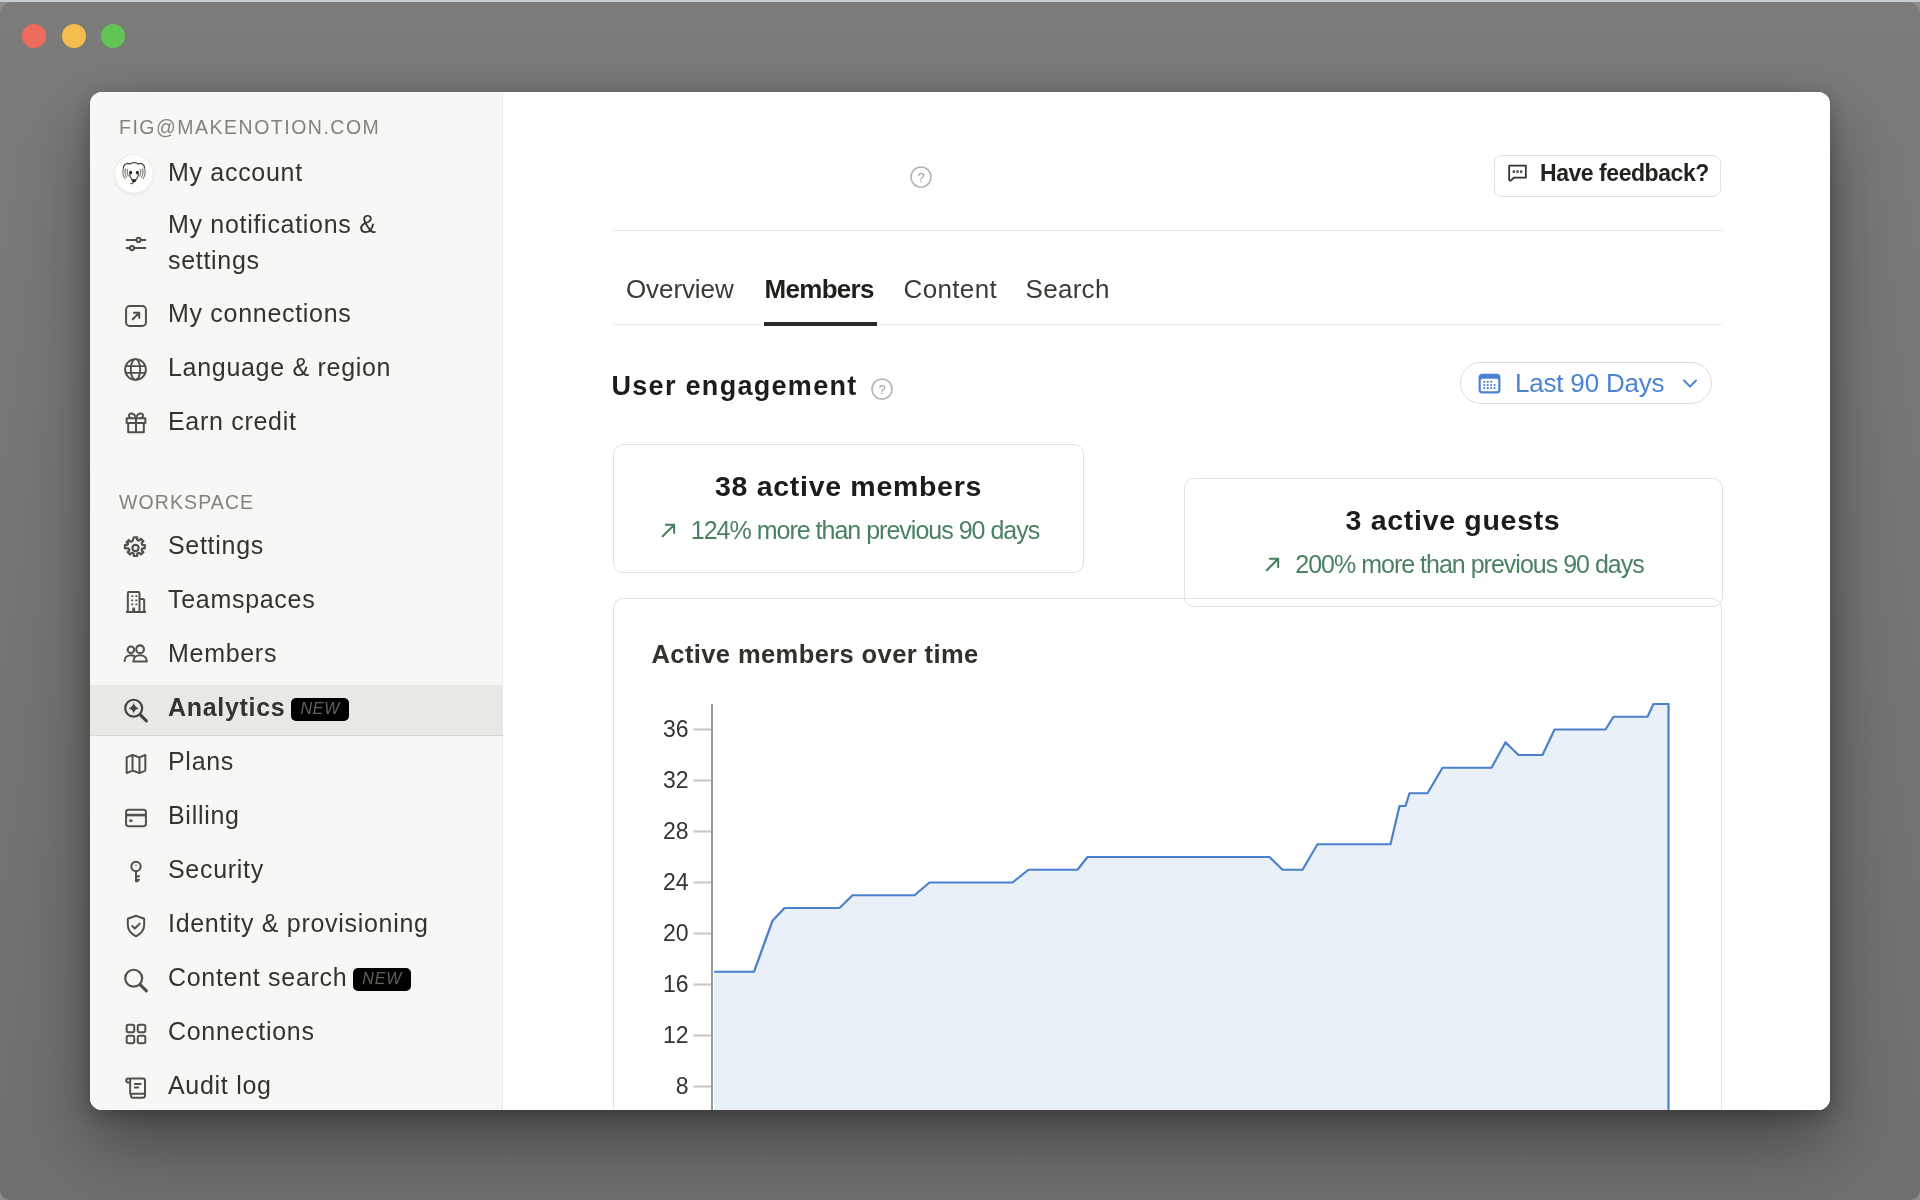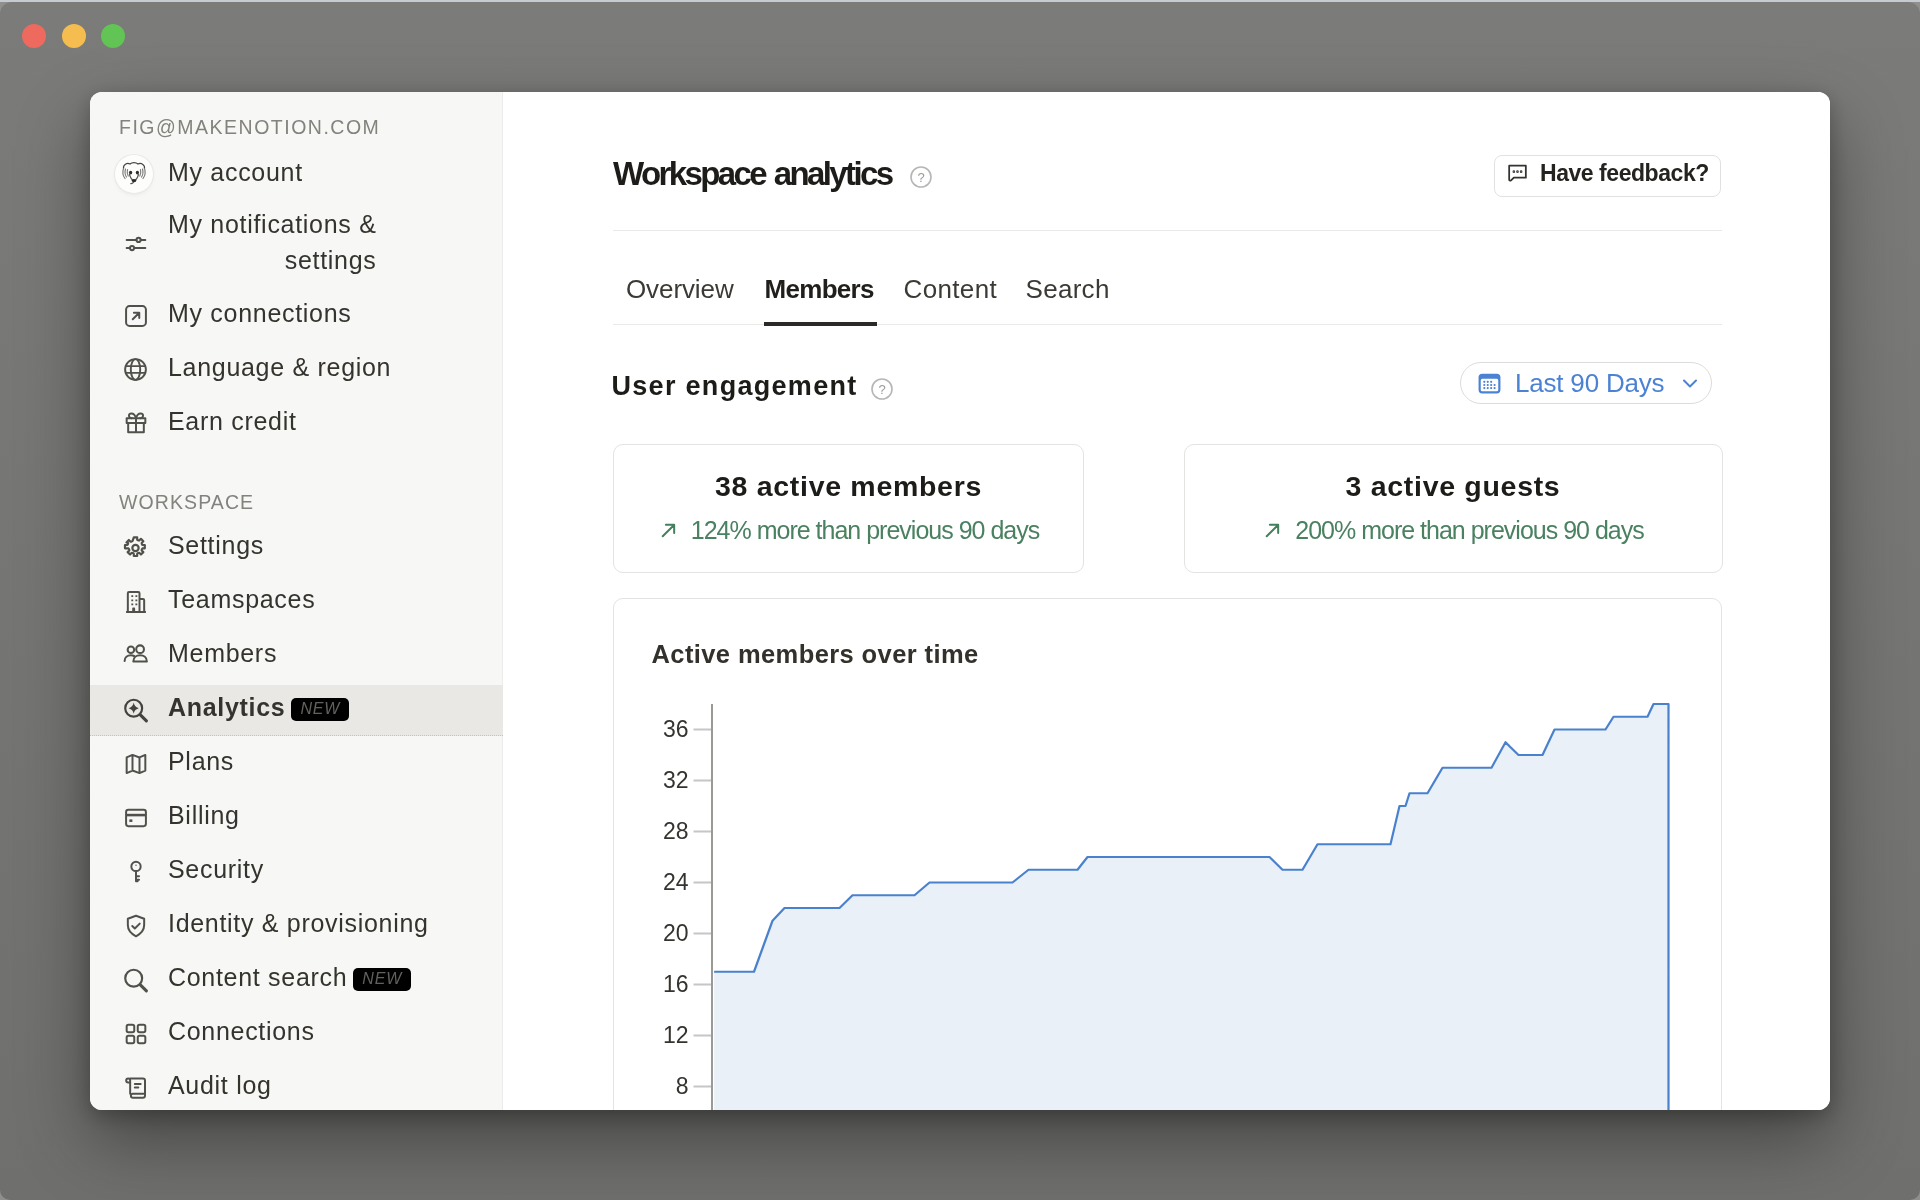--- a/index.html
+++ b/index.html
@@ -6,21 +6,21 @@
 html,body { width:1920px; height:1200px; overflow:hidden; }
 body { font-family:"Liberation Sans", sans-serif; background:#8f8f8d; position:relative; }
 .topstrip { position:absolute; left:0; top:0; width:1920px; height:2px; background:#c4cbd1; }
 .desk { position:absolute; left:0; top:2px; width:1920px; height:1198px; background:linear-gradient(#7b7b79, #6f6f6d); border-radius:12px 12px 10px 10px; }
 .tl { position:absolute; border-radius:50%; width:24px; height:24px; top:24px; }
 .tl.r { left:22px; background:#ee6a5f; }
 .tl.y { left:62px; background:#f5bd4f; }
 .tl.g { left:101px; background:#61c454; }
 .win { position:absolute; left:90px; top:92px; width:1740px; height:1018px; background:#ffffff; border-radius:12px; transform:translateZ(0); box-shadow:0 30px 70px rgba(0,0,0,0.38), 0 6px 20px rgba(0,0,0,0.25); overflow:hidden; }
 
-.side { position:absolute; left:0; top:0; width:413px; height:1018px; background:#f7f7f5; border-right:1px solid #ececea;text-align:right; }
+.side { position:absolute; left:0; top:0; width:413px; height:1018px; background:#f7f7f5; border-right:1px solid #ececea; }
 .email { position:absolute; left:29px; top:23.5px; font-size:19.5px; letter-spacing:1.5px; color:#83827d; }
 .srow { position:absolute; left:0; width:413px; height:54px; display:flex; align-items:center; }
 .srow .ic { position:absolute; left:31px; width:29px; height:29px; display:flex; align-items:center; justify-content:center; }
 .srow .lbl { position:absolute; left:78px; font-size:25px; letter-spacing:0.7px; color:#35332e; white-space:nowrap; transform:translateY(-2px); }
 .hl { position:absolute; left:0; top:593px; width:413px; height:51px; background:#e9e8e5; border-bottom:1px dotted #c4c3bf; }
 .seclbl { position:absolute; left:29px; top:399px; font-size:19.5px; letter-spacing:1.1px; color:#83827d; }
 .badge { display:inline-block; margin-left:6px; background:#000000; color:#63615c; font-size:16px; letter-spacing:0.8px; font-weight:normal; padding:2px 9px 3px; border-radius:5px; position:relative; top:-2px;font-style:italic; }
 .bold { font-weight:bold; }
 
 .avatar { position:absolute; left:25px; width:38px; height:38px; border-radius:50%; background:#fdfdfc; box-shadow:0 0 0 1px #e9e9e6, 0 2px 4px rgba(0,0,0,0.06); }
@@ -34,21 +34,21 @@
 .fbbtn { position:absolute; left:991px; top:63px; width:227px; height:42px; border:1px solid #e1e1df; border-radius:8px; display:flex; align-items:flex-start; padding-left:10px; padding-top:4px; gap:10px; font-size:23px; letter-spacing:-0.45px; font-weight:bold; color:#24231f; }
 .div1 { position:absolute; left:110px; top:138px; width:1109px; height:1px; background:#e9e9e7; }
 .tab { position:absolute; white-space:nowrap; }
 .div2 { position:absolute; left:110px; top:232px; width:1109px; height:1px; background:#e9e9e7; }
 .tabu { position:absolute; left:261px; top:230px; width:113px; height:4px; background:#2b2a26; }
 .h2 { position:absolute; left:108.5px; top:278.5px; font-size:27px; letter-spacing:1.3px; font-weight:bold; color:#1d1c19; }
 .pill { position:absolute; left:957px; top:270px; width:252px; height:42px; border:1px solid #dcdcda; border-radius:21px; display:flex; align-items:center; padding-left:16px; gap:13px; }
 .pill .ptxt { color:#4b82d3; font-size:26px; letter-spacing:-0.2px; }
 .card { position:absolute; top:352px; height:129px; border:1px solid #e3e3e1; border-radius:10px; text-align:center; }
 .card1 { left:110px; width:471px; }
-.card2 { left:680.5px; width:539px; }
+.card2 { left:680.5px; width:539px;margin-top:34px; }
 .card .big { margin-top:25px; font-size:28.5px; letter-spacing:0.7px; font-weight:bold; color:#1d1c19; }
 .card .grn { margin-top:13px; font-size:25px; letter-spacing:-1.0px; color:#4a8160; display:flex; align-items:center; justify-content:center; gap:12px; }
 .chartcard { position:absolute; left:110px; top:506px; width:1109px; height:560px; border:1px solid #e3e3e1; border-radius:10px; }
 .ctitle { position:absolute; left:37.5px; top:40.5px; font-size:25.5px; letter-spacing:0.4px; font-weight:bold; color:#33312c; }
 </style>
 </head>
 <body>
 <div class="topstrip"></div>
 <div class="desk"></div>
 <div class="tl r"></div>
@@ -235,21 +235,20 @@
             <rect x="13.5" y="4" width="6.5" height="6.5" rx="1.5"></rect>
             <rect x="4" y="13.5" width="6.5" height="6.5" rx="1.5"></rect>
             <rect x="13.5" y="13.5" width="6.5" height="6.5" rx="1.5"></rect>
           </svg>
         </div>
       <div class="lbl">Connections</div>
     </div>
   </div>
 
   <div class="main">
-    <div class="h1">Workspace analytics</div>
     <div class="qicon" style="left:406.5px; top:74px;">
       <svg width="22" height="22" viewBox="0 0 22 22" fill="none">
           <circle cx="11" cy="11" r="10" stroke="#b6b6b3" stroke-width="1.6"></circle>
           <text x="11" y="15.5" text-anchor="middle" font-size="13" fill="#9b9a96" font-family="Liberation Sans">?</text>
         </svg>
     </div>
     <div class="fbbtn">
       <svg width="25" height="25" viewBox="0 0 24 24" fill="none" stroke="#33322e" stroke-width="1.7" stroke-linecap="round" stroke-linejoin="round">
           <path d="M4 5.5h16v11.5H8.5L5.8 19.6c-.7.6-1.8.1-1.8-.9z"></path>
           <circle cx="8.5" cy="11.2" r="0.4" fill="#33322e"></circle>

